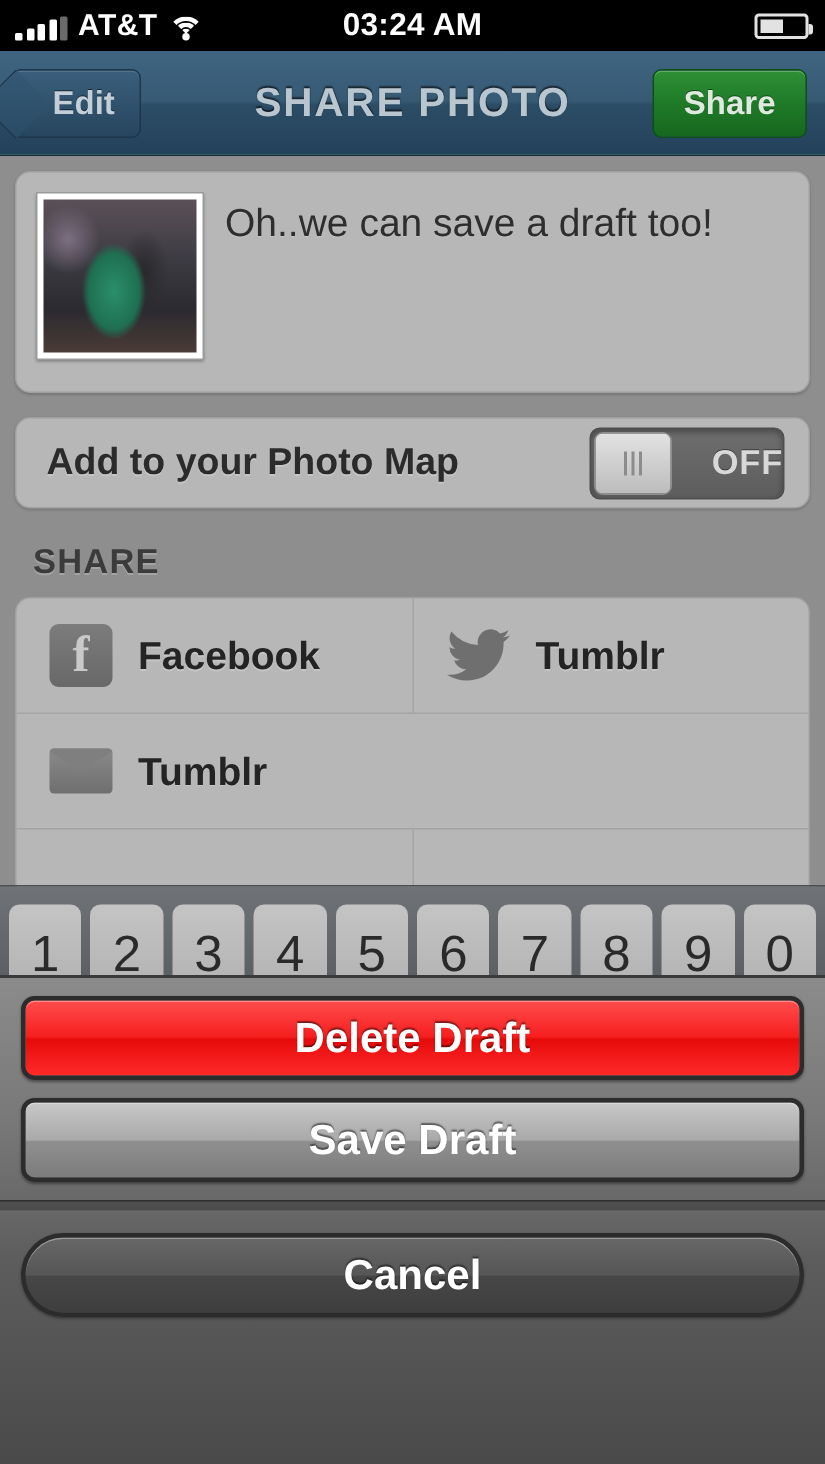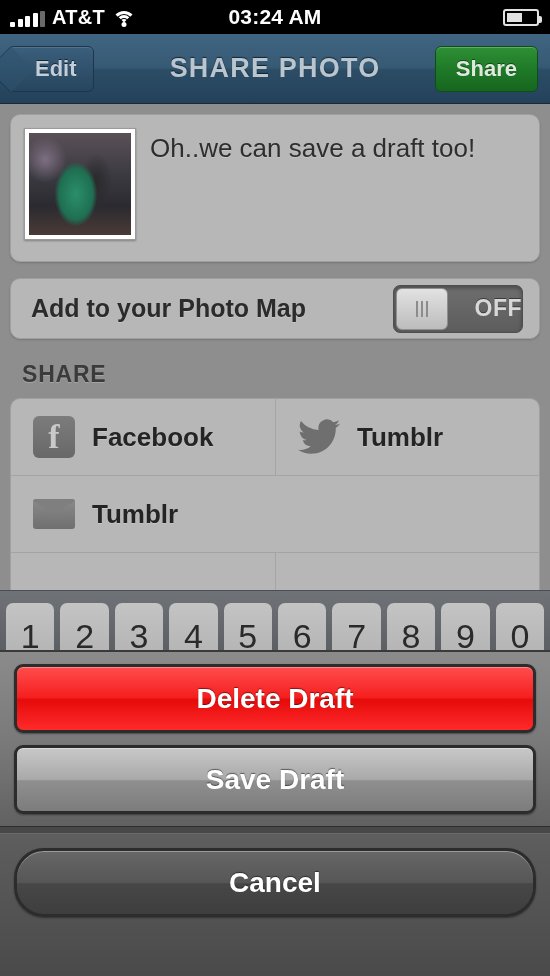--- a/index.html
+++ b/index.html
@@ -158,21 +158,21 @@
 
   
   .sheet{
     position:absolute; left:0; bottom:0; width:550px; height:326px; z-index:50;
     background:linear-gradient(to bottom,#8b8b8b 0%,#787878 30%,#5d5d5d 58%,#4a4a4a 100%);
     border-top:2px solid #3a3a3a;
   }
   .sheet-group{ padding:12px 14px 0; }
   .btn{
     display:flex; align-items:center; justify-content:center;
-    height:69px; border-radius:9px; font-size:28px; font-weight:bold; color:#fff;
+    height:56px; border-radius:9px; font-size:28px; font-weight:bold; color:#fff;
     text-shadow:0 -1px 1px rgba(0,0,0,.5); margin-bottom:12px;
     border:3px solid #2c2c2c;
     box-shadow:inset 0 1px 0 rgba(255,255,255,.35), 0 1px 2px rgba(0,0,0,.4);
   }
   .btn-delete{ background:linear-gradient(to bottom,#ff4d4d 0%,#f61f1f 48%,#e60b0b 52%,#ff2a2a 100%); }
   .btn-save{ background:linear-gradient(to bottom,#c8c8c8 0%,#a9a9a9 50%,#8f8f8f 52%,#7c7c7c 100%); }
   .sheet-divider{ height:8px; background:rgba(0,0,0,.25); border-top:1px solid #2e2e2e;
     border-bottom:1px solid #6a6a6a; margin-top:2px; }
   .btn-cancel{ background:linear-gradient(to bottom,#676767 0%,#565656 50%,#474747 52%,#3e3e3e 100%);
     margin:0;border-radius:30px; }

